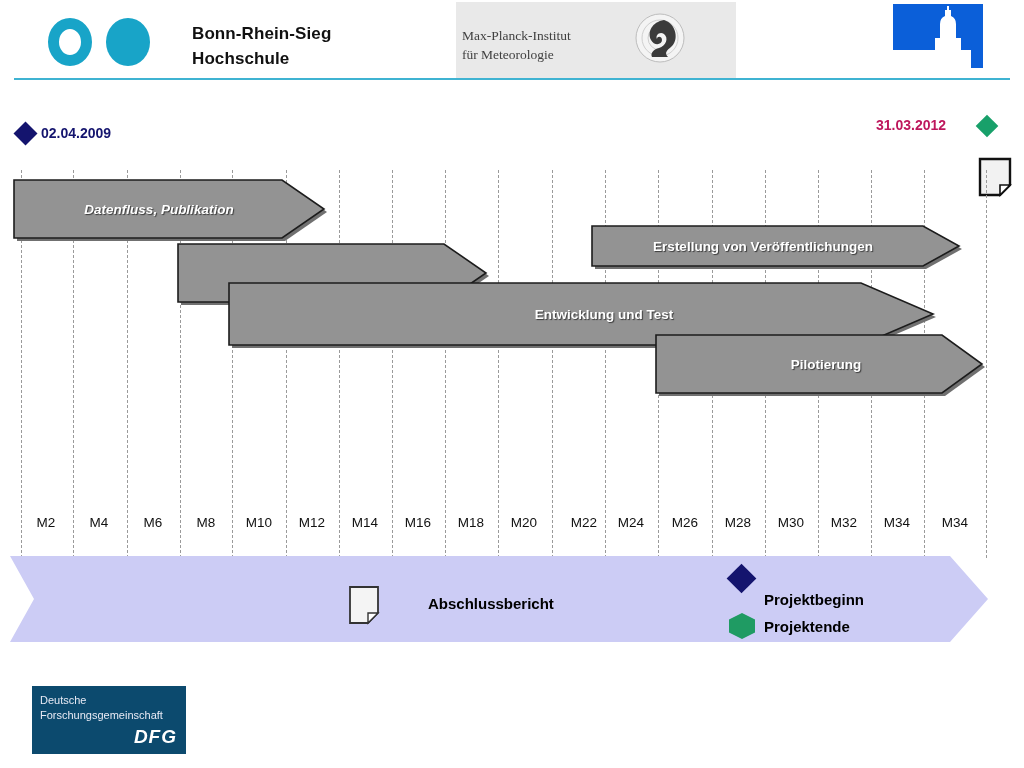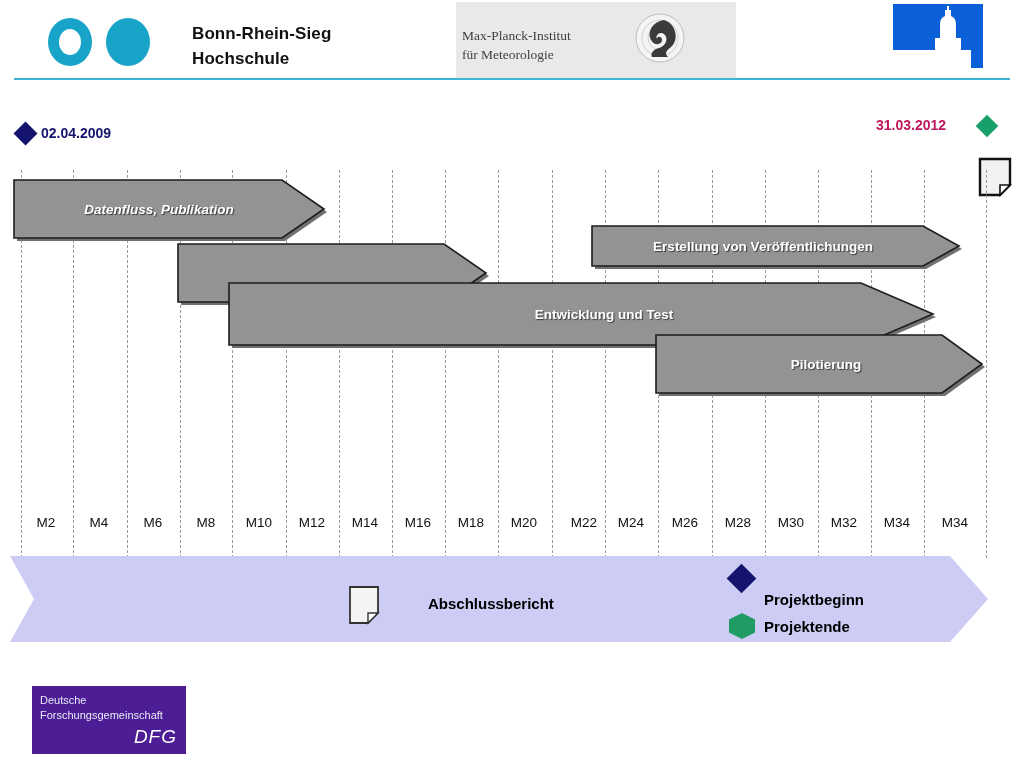--- a/index.html
+++ b/index.html
@@ -70,23 +70,23 @@
   #legend-doc{position:absolute;left:348px;top:585px;}
   #legend-doc-label{position:absolute;left:392px;top:595px;font-size:15px;font-weight:bold;color:#000;margin-left:36px;}
   #legend-begin-marker{position:absolute;left:731px;top:568px;width:21px;height:21px;
       background:#14146e;transform:rotate(45deg);}
   #legend-begin-label{position:absolute;left:764px;top:571px;font-size:15px;font-weight:bold;color:#000;margin-top:20px;}
   #legend-end-marker{position:absolute;left:729px;top:613px;width:26px;height:26px;background:#1f9b63;
       clip-path:polygon(50% 0%,100% 25%,100% 75%,50% 100%,0% 75%,0% 25%);}
   #legend-end-label{position:absolute;left:764px;top:618px;font-size:15px;font-weight:bold;color:#000;}
 
   
-  #dfg{position:absolute;left:32px;top:686px;width:154px;height:68px;background:#4c1d95;}
+  #dfg{position:absolute;left:32px;top:686px;width:154px;height:68px;background:#0c4a6e;}
   #dfg-line1{position:absolute;left:8px;top:7px;font-size:11px;color:#e8eaf5;line-height:15px;width:140px;}
-  #dfg-abbr{position:absolute;right:9px;bottom:6px;font-size:19px;font-weight:normal;
+  #dfg-abbr{position:absolute;right:9px;bottom:6px;font-size:19px;font-weight:bold;
       color:#ffffff;letter-spacing:1px;font-style:italic;text-align:center;}
 </style>
 </head>
 <body>
 
 <div id="header">
 
   <div class="hs-logo-wrap">
     <div class="hs-ring"></div>
     <div class="hs-dot"></div>

